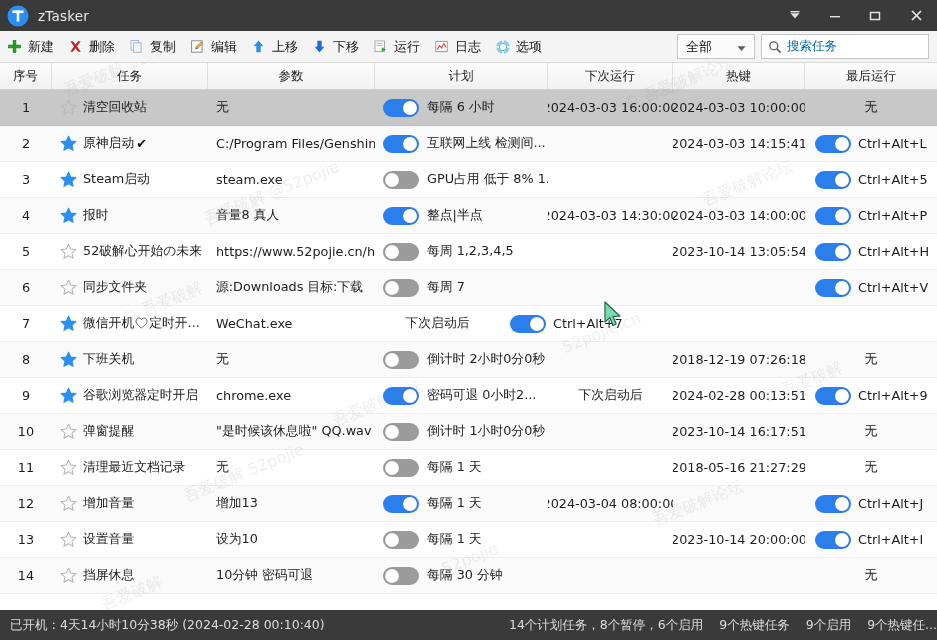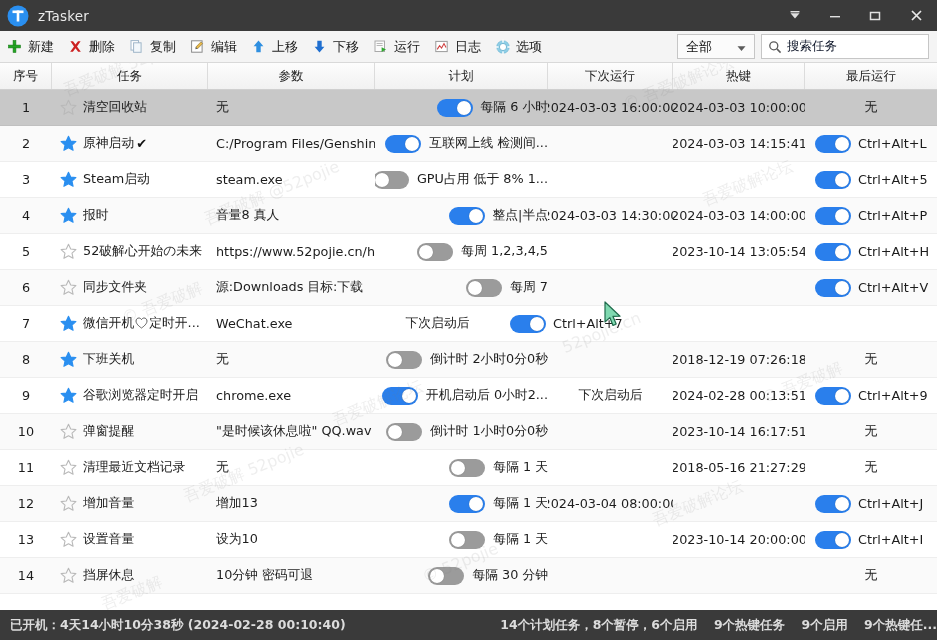--- a/index.html
+++ b/index.html
@@ -82,21 +82,21 @@
   }
   
   .search-box {
     width: 168px; height: 25px;
     margin-left: 6px; margin-right: 8px;
     background: #fff; border: 1px solid #c6c6c6;
     display: flex; align-items: center;
     position: relative;
   }
   .search-box .s-ic { margin: 0 5px 0 6px; display:flex; }
-  .search-box .s-ph { font-size: 12.5px; color: #0f172a; }
+  .search-box .s-ph { font-size: 12.5px; color: #0369a1; }
 
   
   .grid { flex: 1 1 auto; position: relative; overflow: hidden; background:#fff; }
 
   .hdr {
     display: flex; height: 27px;
     background: linear-gradient(to bottom, #fdfdfd 0%, #f1f1f1 100%);
     border-bottom: 1px solid #cfcfcf;
     position: relative;
   }
@@ -120,21 +120,21 @@
 
   .cell {
     display: flex; align-items: center;
     font-size: 12.8px; color: #1c1c1c;
     overflow: hidden; white-space: nowrap;
     height: 100%;
   }
   .c-idx { justify-content: center; }
   .c-task { padding-left: 8px; }
   .c-param { padding-left: 8px; }
-  .c-plan { padding-left: 8px; justify-content: flex-end; }
+  .c-plan { padding-left: 8px; }
   .c-next { justify-content: center; }
   .c-last { justify-content: center; }
   .c-key { padding-left: 0px; }
 
   .star { width: 17px; height: 17px; margin-right: 6px; flex:0 0 auto; display:flex; }
   .star svg { display: block; }
   .taskname { overflow: hidden; text-overflow: clip; white-space: nowrap; }
   .chk { margin-left: 2px; font-size: 13px; color: #111; font-weight: bold; }
   .heartinline { display:inline-flex; vertical-align:-2px; margin:0 1px; }
 
@@ -172,21 +172,21 @@
     transform: rotate(-22deg);
     z-index: 5;
   }
 
   
   .statusbar {
     height: 30px; min-height: 30px;
     background: #3a3a3a;
     display: flex; align-items: center;
     color: #dcdcdc; font-size: 12.5px;
-    position: relative; overflow: hidden; font-weight: bold;
+    position: relative; overflow: hidden;
   }
   .sb-left { padding-left: 10px; white-space: nowrap; }
   .sb-gap { flex: 1 1 auto; }
   .sb-right { white-space: nowrap; padding-right: 0px; }
   .sb-right span { margin-left: 12px; }
   .sb-right span:first-child { margin-left: 0; }
 </style>
 </head>
 <body>
 
@@ -569,21 +569,21 @@
                 <path d="M8.5 1.2 L10.7 6 L15.9 6.6 L12 10.1 L13.1 15.3 L8.5 12.7 L3.9 15.3 L5 10.1 L1.1 6.6 L6.3 6 Z" fill="#2a8ff0" stroke="#2a8ff0" stroke-width="1.1" stroke-linejoin="round"></path>
               </svg>
             </span>
             <span class="taskname">谷歌浏览器定时开启</span>
           </div>
           <div class="cell c-param" style="width:167px">chrome.exe</div>
           <div class="cell c-plan" style="width:173px">
             <span class="tg on">
               <span class="knob"></span>
             </span>
-            <span>开机启动后 0小时2...</span>
+            <span>密码可退 0小时2...</span>
           </div>
           <div class="cell c-next" style="width:125px">下次启动后</div>
           <div class="cell c-last" style="width:132px">2024-02-28 00:13:51</div>
           <div class="cell c-key" style="width:132px">
             <span class="tg on tg-key">
               <span class="knob"></span>
             </span>
             <span class="keytext">Ctrl+Alt+9</span>
           </div>
         </div>

